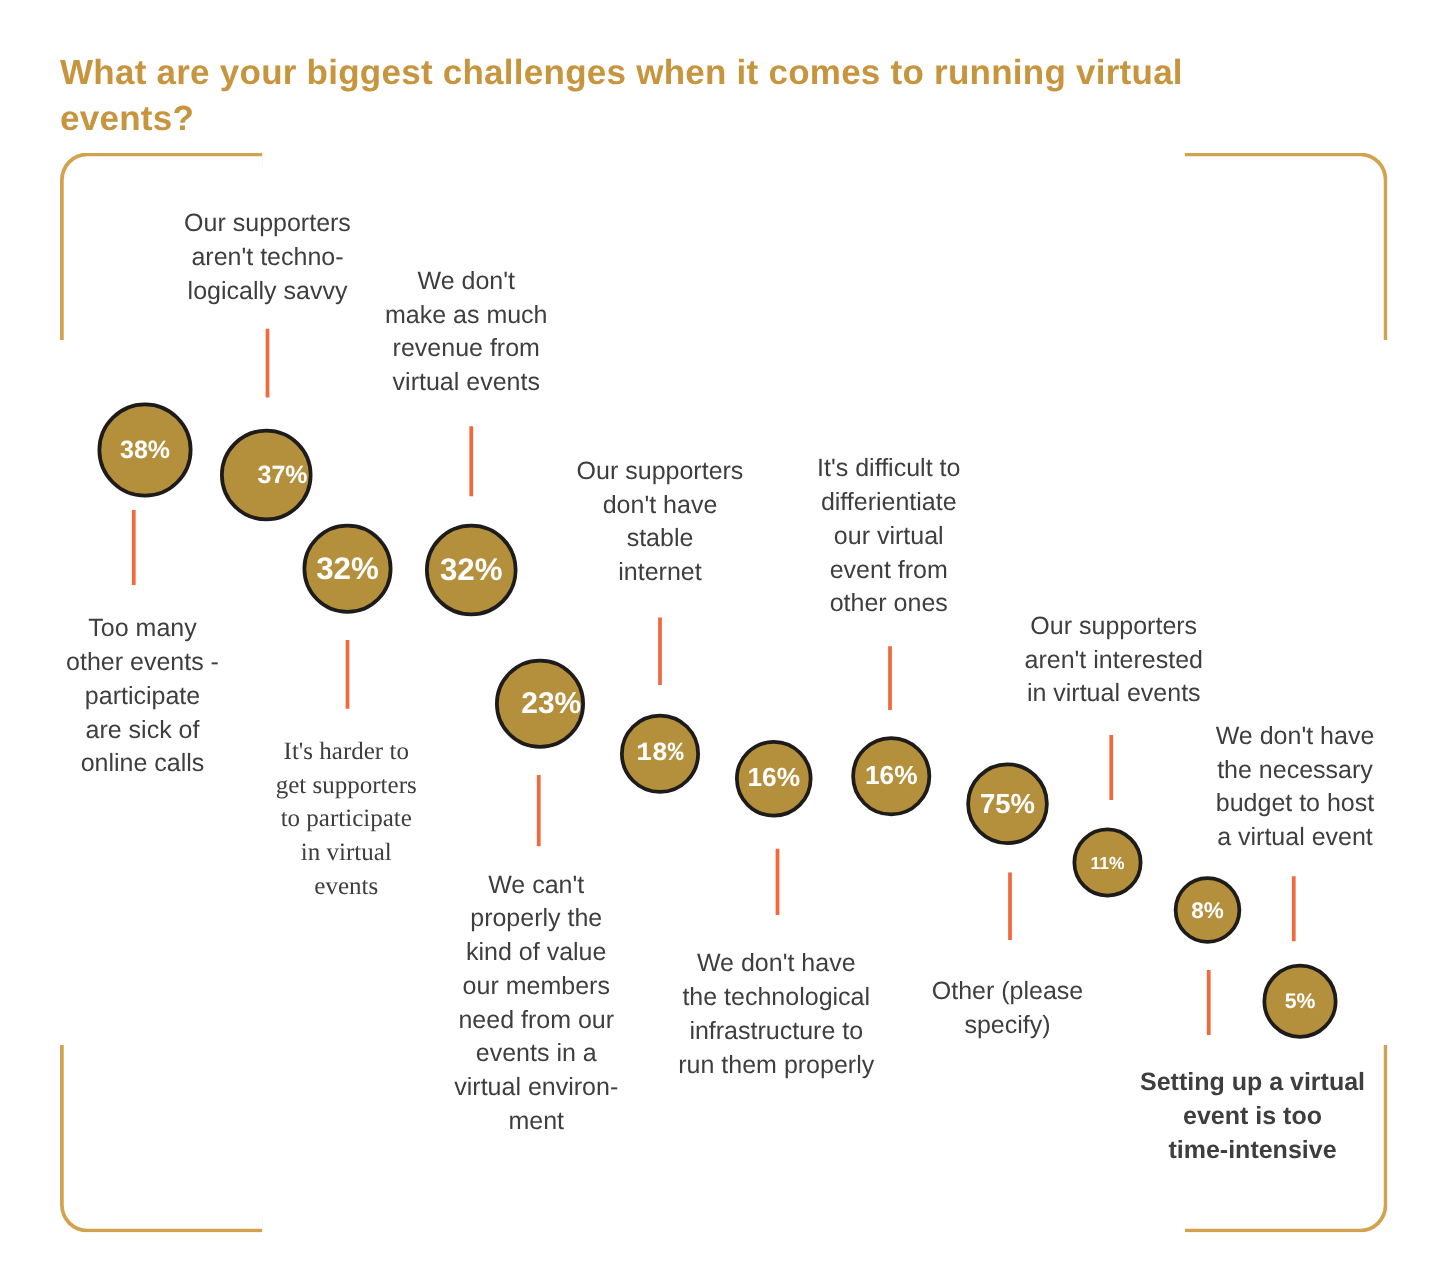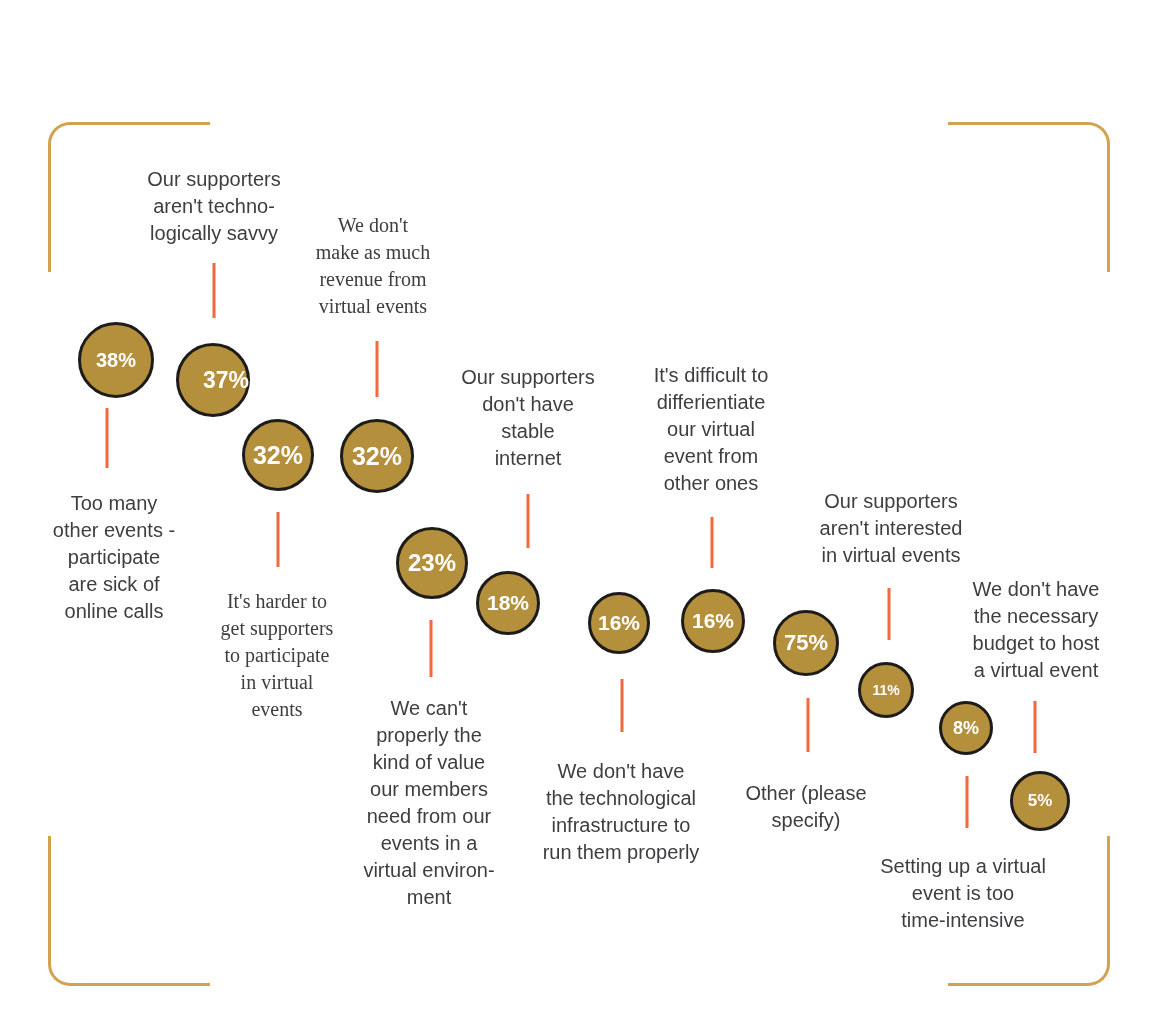--- a/index.html
+++ b/index.html
@@ -26,20 +26,21 @@
   .connector{position:absolute;width:3px;background:var(--orange);transform:translateX(-1.5px);}
   .lbl{
     position:absolute;color:var(--label_text);
     font-size:20px;line-height:27px;text-align:center;white-space:pre-line;
   }
 </style>
 </head>
 <body>
 
 <div class="stage">
+  <h1 class="title">What are your biggest challenges when it comes to running virtual events?</h1>
 
   <div class="bracket b-tl"></div>
   <div class="bracket b-tr"></div>
   <div class="bracket b-bl"></div>
   <div class="bracket b-br"></div>
 
   <div id="bubbles">
     <div>
       <div class="circle" style="left: 78px; top: 322px; height: 76px; width: 76px;">
         <span class="pct" style="font-size: 20px;">38%</span>
@@ -47,21 +48,21 @@
       <div class="connector" style="left: 107px; top: 408px; height: 60px;"></div>
       <div class="lbl" style="left: 14px; top: 490px; width: 200px;">Too many
 other events -
 participate
 are sick of
 online calls</div>
     </div>
 
     <div>
       <div class="circle" style="left: 176px; top: 343px; height: 74px; width: 74px;">
-        <span class="pct" style="font-size: 23px; margin-left: 26px;">37%</span>
+        <span class="pct" style="font-size: 20px; margin-left: 26px;">37%</span>
       </div>
       <div class="connector" style="left: 214px; top: 263px; height: 55px;"></div>
       <div class="lbl" style="left: 109px; top: 166px; width: 210px;">Our supporters
 aren't techno-
 logically savvy</div>
     </div>
 
     <div>
       <div class="circle" style="left: 242px; top: 419px; height: 72px; width: 72px;">
         <span class="pct" style="font-size: 25px;">32%</span>
@@ -72,43 +73,43 @@
 to participate
 in virtual
 events</div>
     </div>
 
     <div>
       <div class="circle" style="left: 340px; top: 419px; height: 74px; width: 74px;">
         <span class="pct" style="font-size: 25px;">32%</span>
       </div>
       <div class="connector" style="left: 377px; top: 341px; height: 56px;"></div>
-      <div class="lbl" style="left: 273px; top: 212px; width: 200px; font-family: Liberation Serif, serif;">We don't
+      <div class="lbl" style="left: 273px; top: 212px; width: 200px;">We don't
 make as much
 revenue from
 virtual events</div>
     </div>
 
     <div>
-      <div class="circle" style="left: 396px; top: 527px; height: 72px; width: 72px;">
+      <div class="circle" style="left: 396px; top: 527px; height: 72px; width: 72px; justify-content: flex-end;">
         <span class="pct" style="font-size: 24px;">23%</span>
       </div>
       <div class="connector" style="left: 431px; top: 620px; height: 57px;"></div>
       <div class="lbl" style="left: 324px; top: 695px; width: 210px;">We can't
 properly the
 kind of value
 our members
 need from our
 events in a
 virtual environ-
 ment</div>
     </div>
 
     <div>
-      <div class="circle" style="left: 476px; top: 571px; height: 64px; width: 64px;">
+      <div class="circle" style="left: 496px; top: 571px; height: 64px; width: 64px; font-family: Liberation Mono, monospace;">
         <span class="pct" style="font-size: 21px;">18%</span>
       </div>
       <div class="connector" style="left: 528px; top: 494px; height: 54px;"></div>
       <div class="lbl" style="left: 428px; top: 364px; width: 200px;">Our supporters
 don't have
 stable
 internet</div>
     </div>
 
     <div>
@@ -151,21 +152,21 @@
       <div class="lbl" style="left: 781px; top: 488px; width: 220px;">Our supporters
 aren't interested
 in virtual events</div>
     </div>
 
     <div>
       <div class="circle" style="left: 939px; top: 701px; height: 54px; width: 54px;">
         <span class="pct" style="font-size: 18px;">8%</span>
       </div>
       <div class="connector" style="left: 967px; top: 776px; height: 52px;"></div>
-      <div class="lbl" style="left: 848px; top: 853px; width: 230px;">Setting up a virtual
+      <div class="lbl" style="left: 887px; top: 853px; width: 230px; font-weight: bold;">Setting up a virtual
 event is too
 time-intensive</div>
     </div>
 
     <div>
       <div class="circle" style="left: 1010px; top: 771px; height: 60px; width: 60px;">
         <span class="pct" style="font-size: 17px;">5%</span>
       </div>
       <div class="connector" style="left: 1035px; top: 701px; height: 52px;"></div>
       <div class="lbl" style="left: 931px; top: 576px; width: 210px;">We don't have

